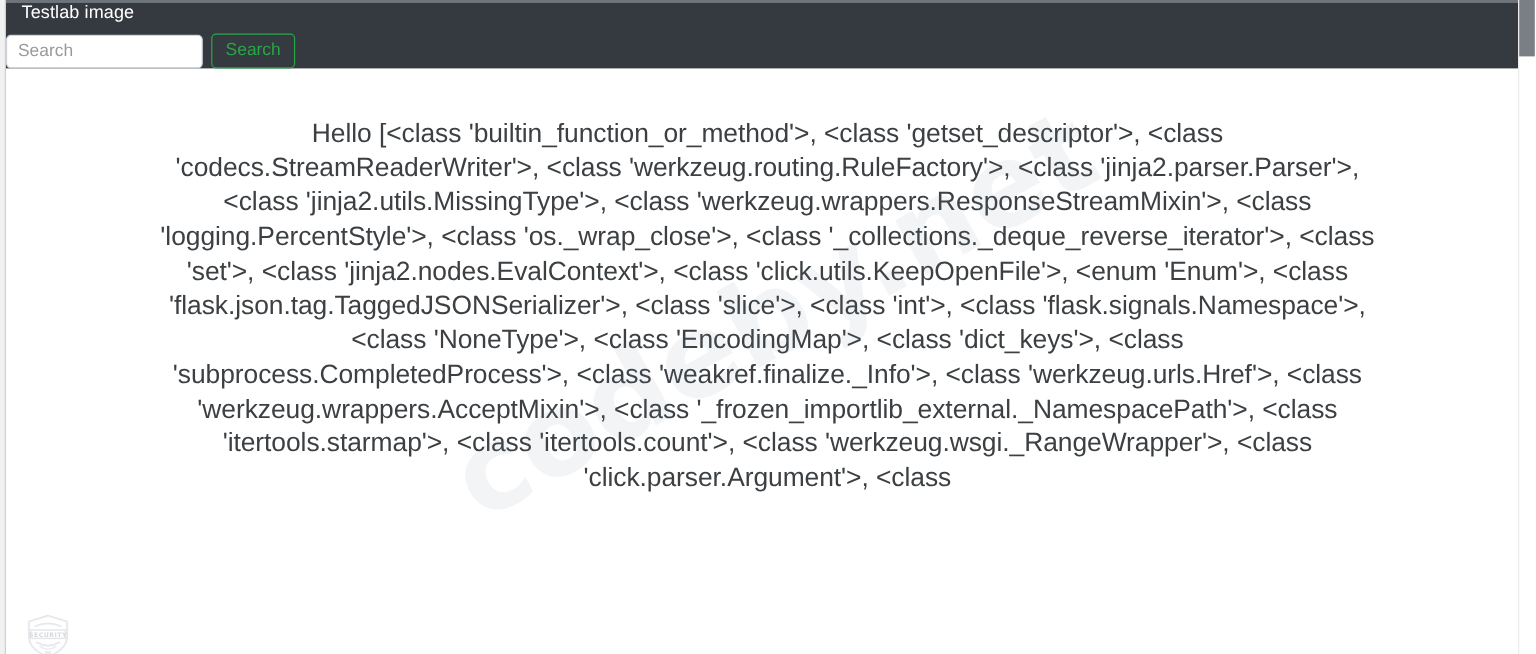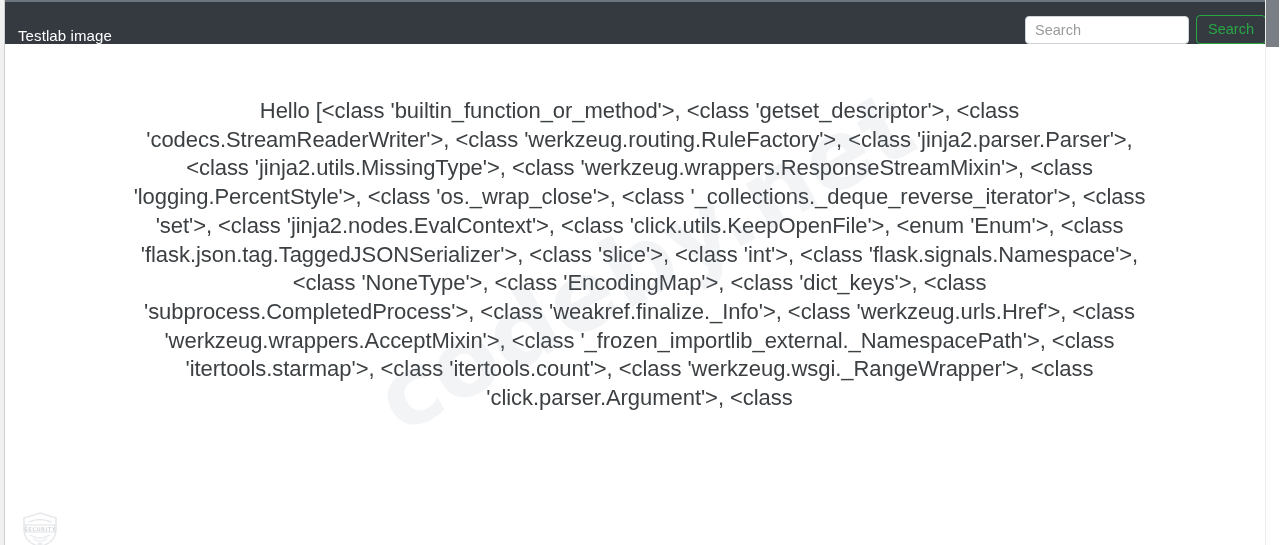--- a/index.html
+++ b/index.html
@@ -32,25 +32,26 @@
     background: #f1f1f1;
     border-right: 1px solid #cfcfcf;
     z-index: 6;
   }
 
   
   #navbar {
     position: absolute;
     left: 5px; top: 2px;
     width: 1269px;
-    height: 42px;
+    height: 55px;
     background: #343a40;
     display: flex;
-    align-items: flex-end;
+    align-items: flex-start;
     z-index: 5;
+    flex-direction: column;
   }
   #navbar-top-shade {
     position: absolute;
     left: 5px; top: 0;
     width: 1269px; height: 2px;
     background: #6c757d;
     z-index: 5;
   }
   #brand {
     color: #ffffff;

